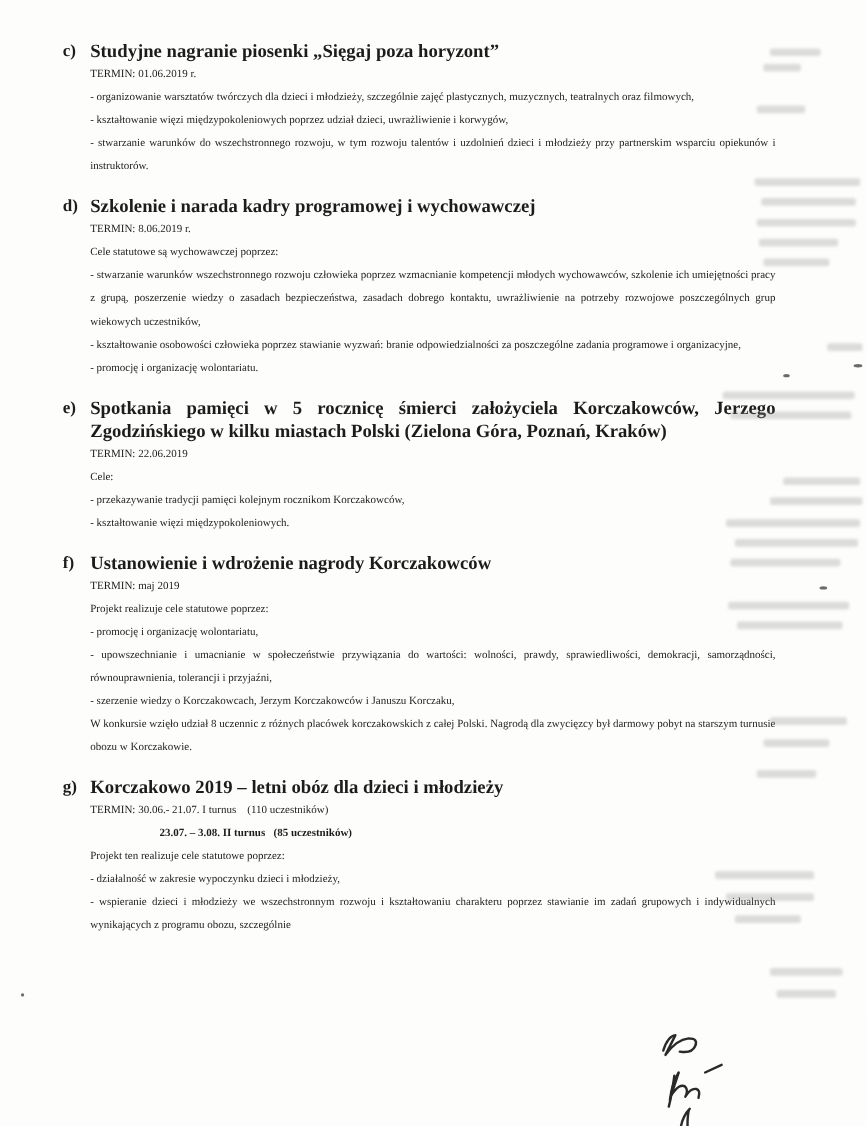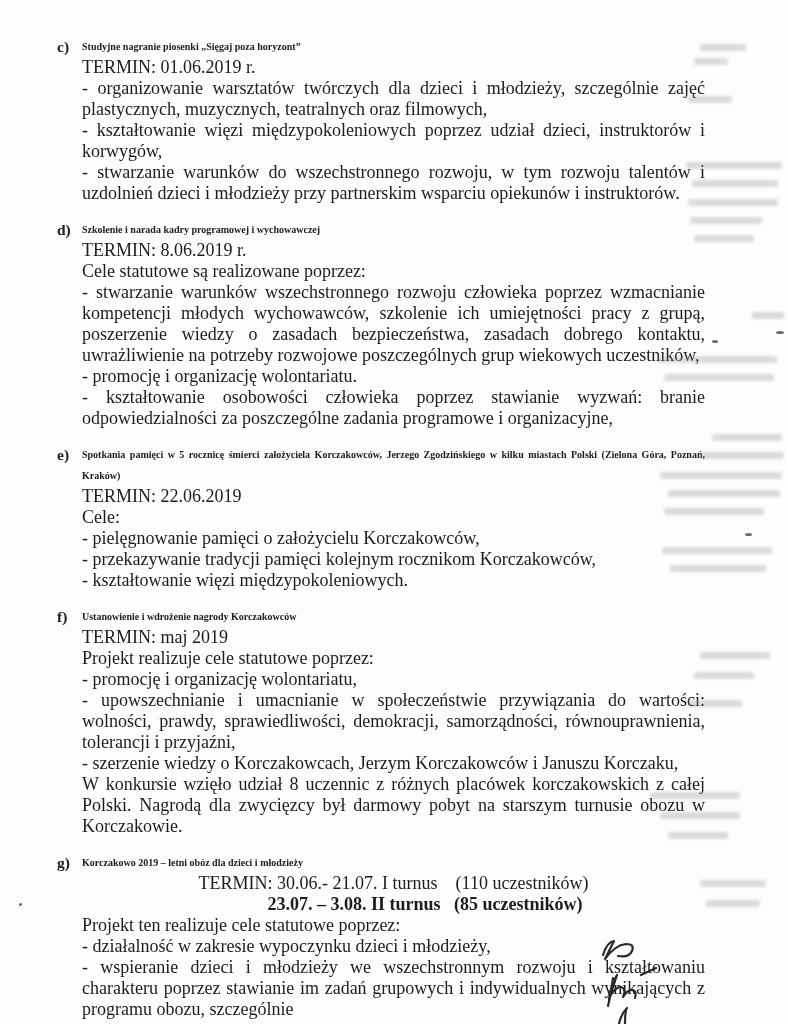--- a/index.html
+++ b/index.html
@@ -34,34 +34,34 @@
     font-weight: bold;
     font-size: 15.5px;
     line-height: 21px;
   }
   .content {
     flex: 1 1 auto;
     width: 623px;
   }
   .title {
     margin: 0;
-    font-size: 10px;
+    font-size: 17px;
     line-height: 21px;
     font-weight: bold;
     text-align: justify;
   }
   .line {
     margin: 0;
-    font-size: 18px;
+    font-size: 10px;
     line-height: 21px;
     text-align: justify;
   }
   .line.pre {
     white-space: pre-wrap;
-    text-align: center;
+    text-align: left;
   }
   .line.indent2 {
     padding-left: 63px;
     font-weight: bold;
   }
   
   .smudge {
     position: absolute;
     height: 7px;
     background: #8f8f8f;
@@ -89,44 +89,43 @@
 <div class="page">
 
   <main class="doc">
 
     <section class="doc-section">
       <div class="letter">c)</div>
       <div class="content">
         <h3 class="title">Studyjne nagranie piosenki „Sięgaj poza horyzont”</h3>
         <p class="line">TERMIN: 01.06.2019 r.</p>
         <p class="line">- organizowanie warsztatów twórczych dla dzieci i młodzieży, szczególnie zajęć plastycznych, muzycznych, teatralnych oraz filmowych,</p>
-        <p class="line">- kształtowanie więzi międzypokoleniowych poprzez udział dzieci, instruktorów i korwygów,</p>
+        <p class="line">- kształtowanie więzi międzypokoleniowych poprzez udział dzieci, uwrażliwienie i korwygów,</p>
         <p class="line">- stwarzanie warunków do wszechstronnego rozwoju, w tym rozwoju talentów i uzdolnień dzieci i młodzieży przy partnerskim wsparciu opiekunów i instruktorów.</p>
       </div>
     </section>
 
     <section class="doc-section">
       <div class="letter">d)</div>
       <div class="content">
         <h3 class="title">Szkolenie i narada kadry programowej i wychowawczej</h3>
         <p class="line">TERMIN: 8.06.2019 r.</p>
-        <p class="line">Cele statutowe są realizowane poprzez:</p>
+        <p class="line">Cele statutowe są wychowawczej poprzez:</p>
         <p class="line">- stwarzanie warunków wszechstronnego rozwoju człowieka poprzez wzmacnianie kompetencji młodych wychowawców, szkolenie ich umiejętności pracy z grupą, poszerzenie wiedzy o zasadach bezpieczeństwa, zasadach dobrego kontaktu, uwrażliwienie na potrzeby rozwojowe poszczególnych grup wiekowych uczestników,</p>
+        <p class="line">- kształtowanie osobowości człowieka poprzez stawianie wyzwań: branie odpowiedzialności za poszczególne zadania programowe i organizacyjne,</p>
         <p class="line">- promocję i organizację wolontariatu.</p>
-        <p class="line">- kształtowanie osobowości człowieka poprzez stawianie wyzwań: branie odpowiedzialności za poszczególne zadania programowe i organizacyjne,</p>
       </div>
     </section>
 
     <section class="doc-section">
       <div class="letter">e)</div>
       <div class="content">
         <h3 class="title">Spotkania pamięci w 5 rocznicę śmierci założyciela Korczakowców, Jerzego Zgodzińskiego w kilku miastach Polski (Zielona Góra, Poznań, Kraków)</h3>
         <p class="line">TERMIN: 22.06.2019</p>
         <p class="line">Cele:</p>
-        <p class="line">- pielęgnowanie pamięci o założycielu Korczakowców,</p>
         <p class="line">- przekazywanie tradycji pamięci kolejnym rocznikom Korczakowców,</p>
         <p class="line">- kształtowanie więzi międzypokoleniowych.</p>
       </div>
     </section>
 
     <section class="doc-section">
       <div class="letter">f)</div>
       <div class="content">
         <h3 class="title">Ustanowienie i wdrożenie nagrody Korczakowców</h3>
         <p class="line">TERMIN: maj 2019</p>

